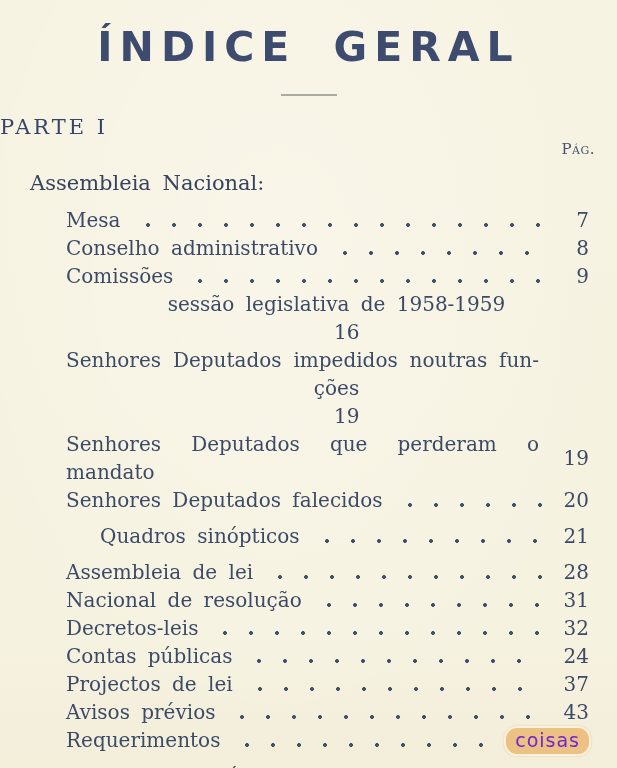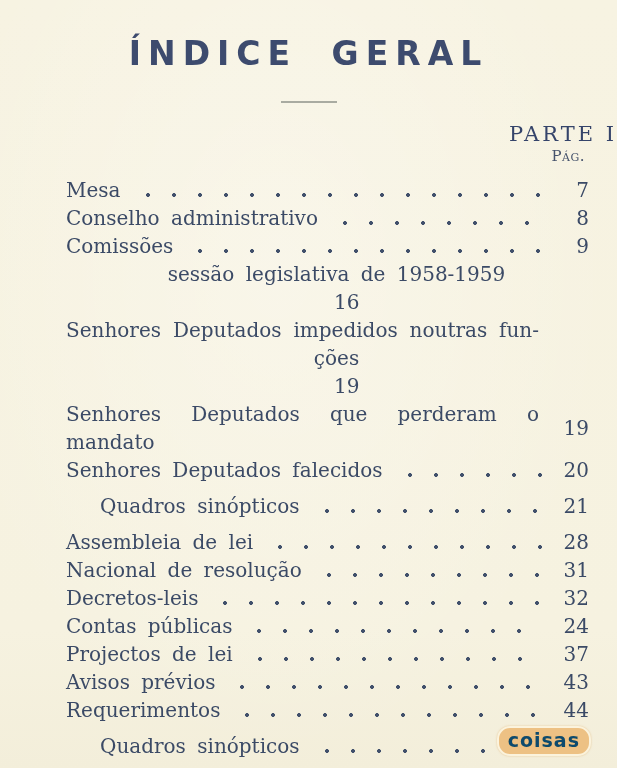--- a/index.html
+++ b/index.html
@@ -11,47 +11,46 @@
   .page {
     position: relative;
     width: 617px; height: 768px;
     overflow: hidden;
     background:
       radial-gradient(ellipse at 45% 35%, rgba(255,255,255,0.28), rgba(255,255,255,0) 70%),
       linear-gradient(180deg, #f7f3e2 0%, #f6f2e0 82%, #f3eeda 100%);
     color: #3b4a66;
   }
   .title {
-    margin-top: 34px;
+    margin-top: 27px;
     text-align: center;
     font-family: "DejaVu Sans", sans-serif;
     font-weight: bold;
-    font-size: 33px;
+    font-size: 41px;
     line-height: 40px;
     letter-spacing: 7px;
     word-spacing: 16px;
     color: #3d4b6e;
   }
   .title-divider {
     width: 56px; height: 2px;
     margin: 27px auto 0 auto;
     background: #a9aba1;
   }
   .part-heading {
     margin-top: 19px;
-    text-align: right;
+    text-align: left;
     font-size: 21px;
     line-height: 25px;
     letter-spacing: 3px;
     color: #35446a;
-    padding-left: 40px;
   }
   .pag-label {
     margin-top: 1px;
-    padding-right: 32px;
+    padding-right: 22px;
     text-align: right;
     font-variant: small-caps;
     font-size: 15px;
     line-height: 17px;
     letter-spacing: 0.5px;
     color: #46536c;
   }
   .section-heading {
     margin: 13px 0 0 30px;
     font-size: 21px;
@@ -100,41 +99,42 @@
   .row.gap-both { margin-top: 8px; margin-bottom: 8px; }
   .watermark {
     position: absolute;
     right: 26px; bottom: 12px;
     padding: 0 9px 2px 9px;
     background: #edc184;
     border: 2px solid #fbf3dd;
     border-radius: 13px;
     box-shadow: 0 0 2px rgba(220,170,100,0.6);
     font-family: "DejaVu Sans", sans-serif;
-    font-weight: bold;
+    font-weight: normal;
     font-size: 19px;
     line-height: 24px;
     letter-spacing: 1px;
-    color: #0c4a6e;
+    color: #6d28d9;
     text-shadow: 0 0 1px #e8b264;
   }
 </style>
 </head>
 <body>
 
 <div class="page">
 
   <div class="title">ÍNDICE GERAL</div>
 
   <div class="title-divider"></div>
 
   <div class="part-heading">PARTE I</div>
 
   <div class="pag-label">Pág.</div>
 
+  <div class="section-heading">Assembleia Nacional:</div>
 
   <div class="toc">
 
     <div class="row">
       <span class="row-label">Mesa</span>
       <span class="leader"></span>
       <span class="page-num">7</span>
     </div>
 
     <div class="row">

